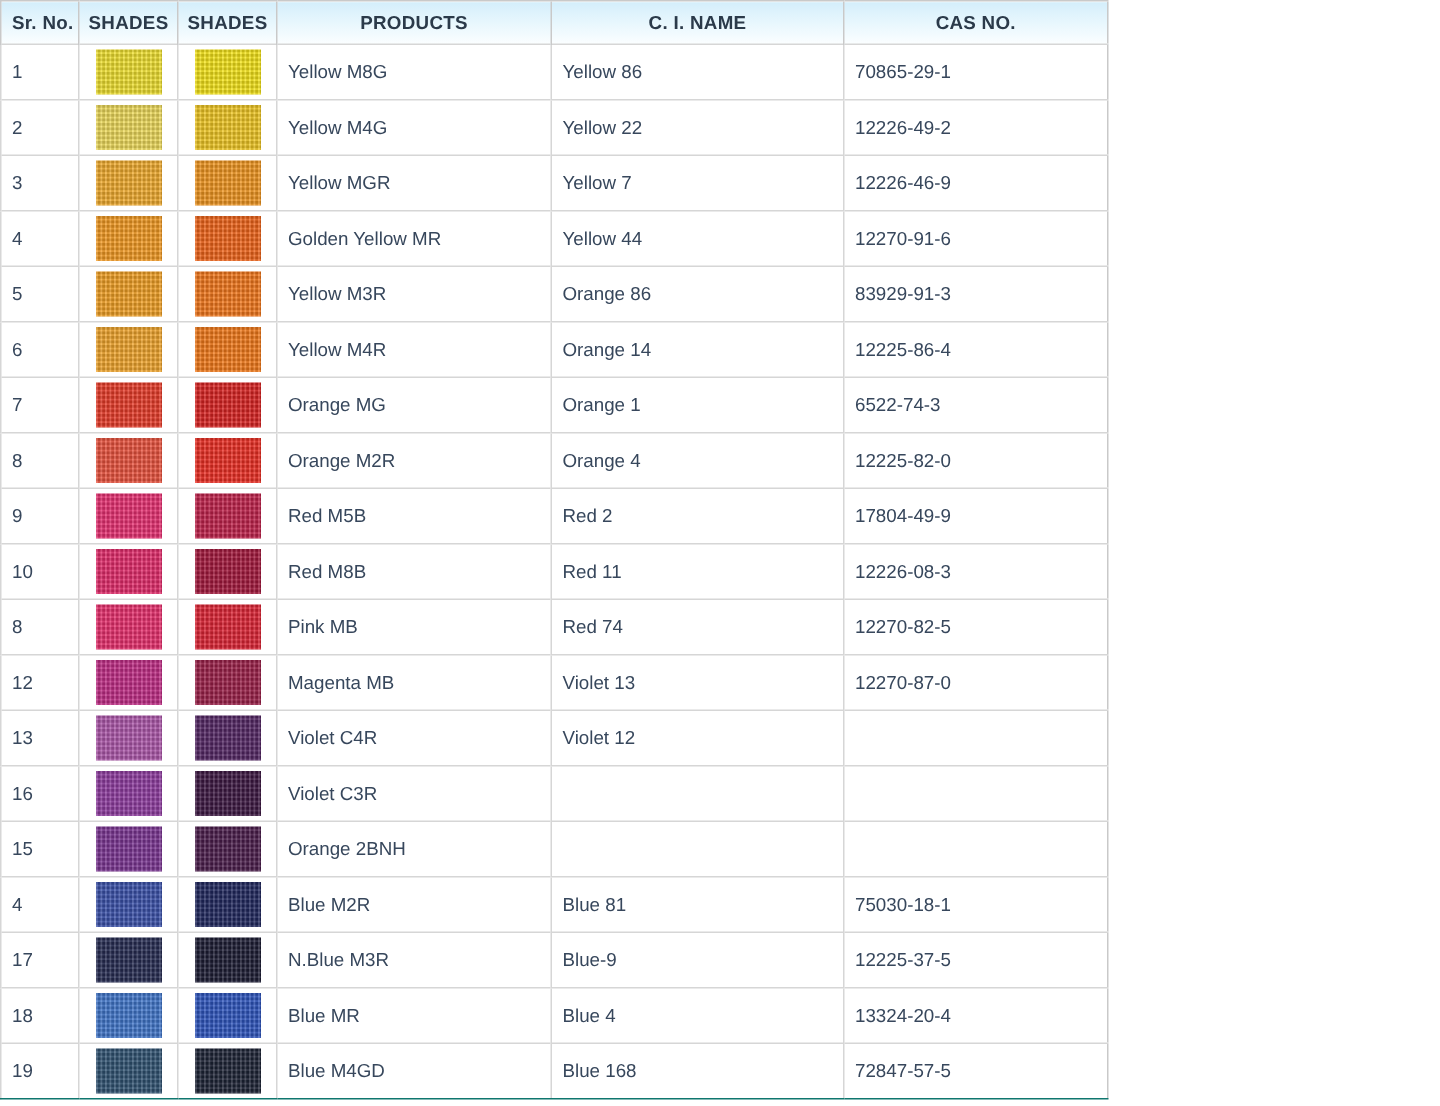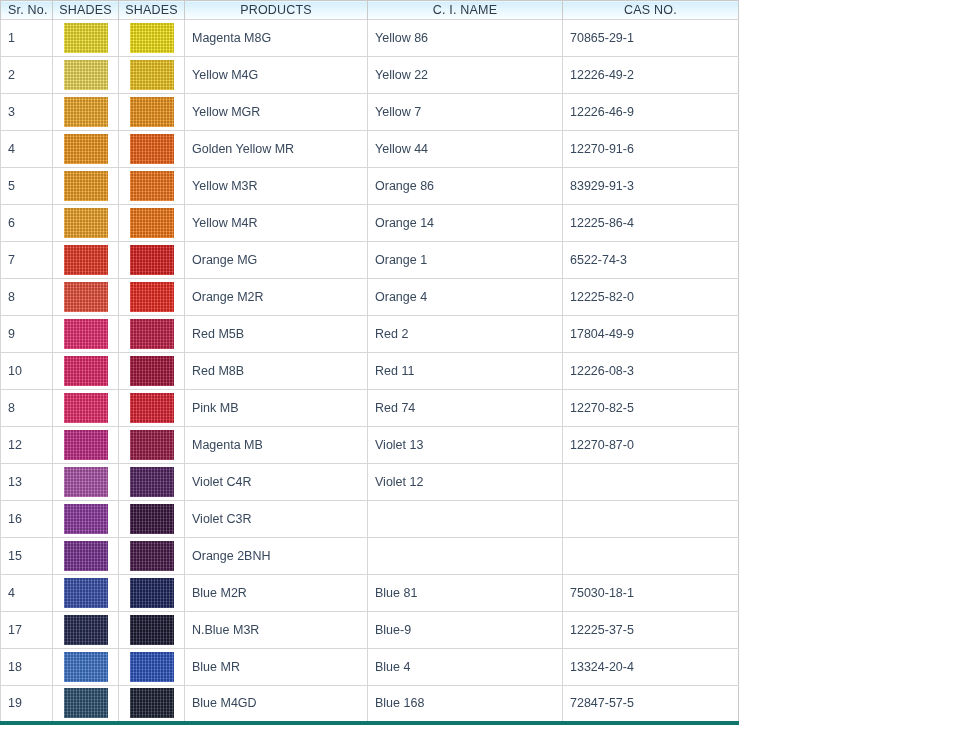--- a/index.html
+++ b/index.html
@@ -24,28 +24,28 @@
     border-left: none;
   }
   #shade-table col.c-sr      { width: 52px; }
   #shade-table col.c-shade1  { width: 66px; }
   #shade-table col.c-shade2  { width: 66px; }
   #shade-table col.c-product { width: 183px; }
   #shade-table col.c-ciname  { width: 195px; }
   #shade-table col.c-cas     { width: 176px; }
 
   #shade-table th {
-    height: 19px;
+    height: 29px;
     padding: 0 6px;
     border: 1px solid #c9c9c9;
     border-right: none;
     border-bottom: none;
     background: linear-gradient(to bottom, #d4eefb 0%, #e6f6fd 45%, #fbfeff 100%);
     font-size: 12.5px;
-    font-weight: normal;
+    font-weight: bold;
     color: #2b3a4a;
     text-align: center;
     letter-spacing: 0.2px;
     white-space: nowrap;
     box-sizing: border-box;
   }
   #shade-table th.th-sr { text-align: left; padding-left: 7px; }
 
   #shade-table td {
     height: 37px;
@@ -59,21 +59,21 @@
     text-align: left;
     vertical-align: middle;
     box-sizing: border-box;
     overflow: hidden;
     white-space: nowrap;
   }
   #shade-table td.cell-shade {
     padding: 0;
     text-align: center;
   }
-  #shade-table tr.data-row:last-child td { border-bottom: 4px solid #0f766e; }
+  #shade-table tr.data-row:last-child td { border-bottom: 1px solid #0f766e; }
 
   .swatch {
     display: inline-block;
     width: 44px;
     height: 30px;
     vertical-align: middle;
     border: 0;
     background-repeat: repeat;
     background-size: 3px 3px, 3px 3px, 100% 100%;
   }
@@ -100,21 +100,21 @@
       <th>PRODUCTS</th>
       <th>C. I. NAME</th>
       <th>CAS NO.</th>
     </tr>
   </thead>
   <tbody id="table-body">
       <tr class="data-row">
         <td>1</td>
         <td class="cell-shade"><span class="swatch" style="background-image: repeating-linear-gradient(90deg, rgba(255, 255, 255, 0.16) 0px, rgba(255, 255, 255, 0.16) 1px, rgba(0, 0, 0, 0.1) 1px, rgba(0, 0, 0, 0.1) 3px), repeating-linear-gradient(0deg, rgba(255, 255, 255, 0.1) 0px, rgba(255, 255, 255, 0.1) 1px, rgba(0, 0, 0, 0.12) 1px, rgba(0, 0, 0, 0.12) 3px), linear-gradient(rgb(242, 226, 46), rgb(242, 226, 46));"></span></td>
         <td class="cell-shade"><span class="swatch" style="background-image: repeating-linear-gradient(90deg, rgba(255, 255, 255, 0.16) 0px, rgba(255, 255, 255, 0.16) 1px, rgba(0, 0, 0, 0.1) 1px, rgba(0, 0, 0, 0.1) 3px), repeating-linear-gradient(0deg, rgba(255, 255, 255, 0.1) 0px, rgba(255, 255, 255, 0.1) 1px, rgba(0, 0, 0, 0.12) 1px, rgba(0, 0, 0, 0.12) 3px), linear-gradient(rgb(247, 230, 23), rgb(247, 230, 23));"></span></td>
-        <td>Magenta M8G</td>
+        <td>Yellow M8G</td>
         <td>Yellow 86</td>
         <td>70865-29-1</td>
       </tr>
       <tr class="data-row">
         <td>2</td>
         <td class="cell-shade"><span class="swatch" style="background-image: repeating-linear-gradient(90deg, rgba(255, 255, 255, 0.16) 0px, rgba(255, 255, 255, 0.16) 1px, rgba(0, 0, 0, 0.1) 1px, rgba(0, 0, 0, 0.1) 3px), repeating-linear-gradient(0deg, rgba(255, 255, 255, 0.1) 0px, rgba(255, 255, 255, 0.1) 1px, rgba(0, 0, 0, 0.12) 1px, rgba(0, 0, 0, 0.12) 3px), linear-gradient(rgb(240, 220, 90), rgb(240, 220, 90));"></span></td>
         <td class="cell-shade"><span class="swatch" style="background-image: repeating-linear-gradient(90deg, rgba(255, 255, 255, 0.16) 0px, rgba(255, 255, 255, 0.16) 1px, rgba(0, 0, 0, 0.1) 1px, rgba(0, 0, 0, 0.1) 3px), repeating-linear-gradient(0deg, rgba(255, 255, 255, 0.1) 0px, rgba(255, 255, 255, 0.1) 1px, rgba(0, 0, 0, 0.12) 1px, rgba(0, 0, 0, 0.12) 3px), linear-gradient(rgb(242, 200, 34), rgb(242, 200, 34));"></span></td>
         <td>Yellow M4G</td>
         <td>Yellow 22</td>
         <td>12226-49-2</td>

